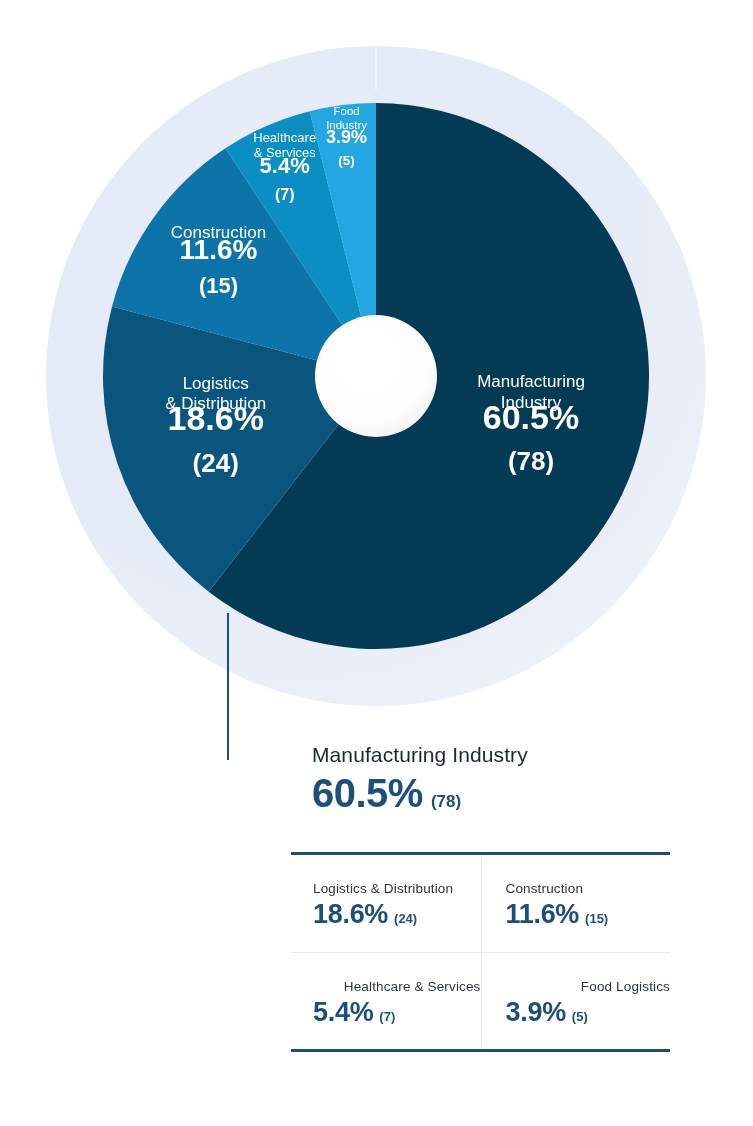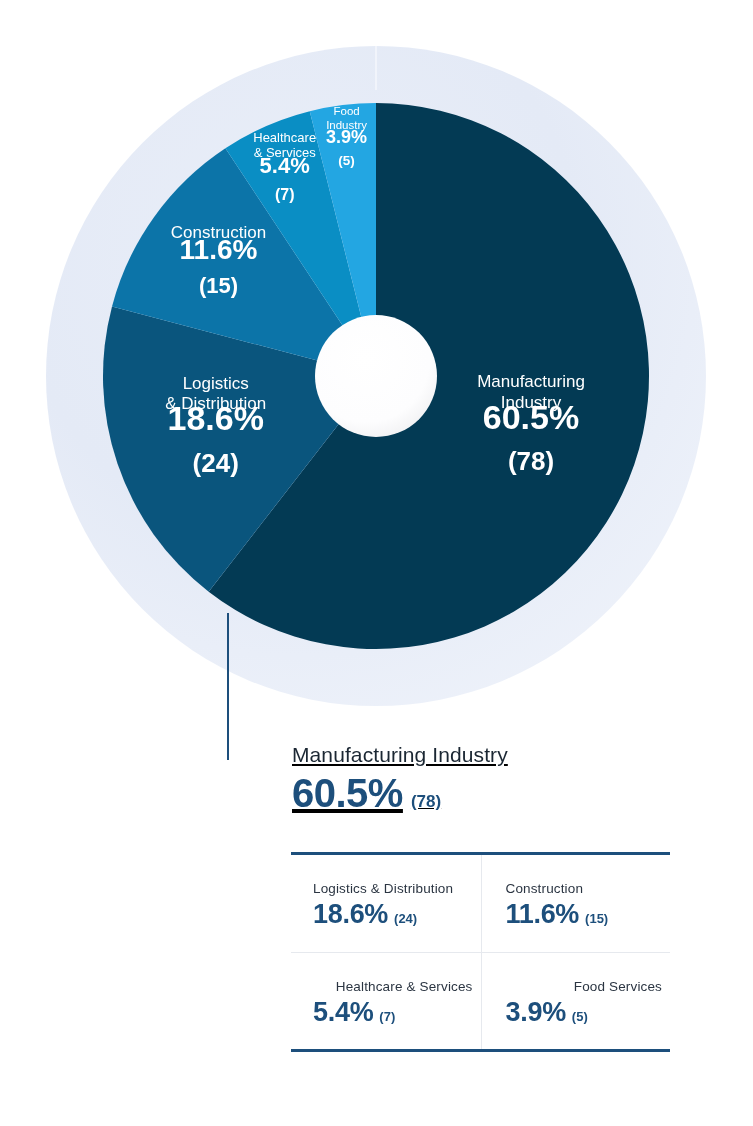--- a/index.html
+++ b/index.html
@@ -41,24 +41,23 @@
   }
   .slice-cnt {
     font-family: "Liberation Sans", sans-serif;
     fill: #ffffff;
     font-weight: 700;
   }
 
   
   #callout {
     position: absolute;
-    left: 292px;
+    left: 312px;
     top: 742px;
     width: 380px;
-    text-decoration: underline;
   }
   #callout .callout-name {
     font-size: 21px;
     color: #1b2733;
     letter-spacing: 0.1px;
     line-height: 1.25;
     white-space: nowrap;
   }
   #callout .callout-value-row {
     display: flex;
@@ -92,21 +91,21 @@
   #legend-table .legend-row {
     display: flex;
   }
   #legend-table .legend-row + .legend-row .legend-cell {
     border-top: 1px solid #e6e9ee;
     text-align: right;
   }
   #legend-table .legend-cell {
     width: 50%;
     box-sizing: border-box;
-    padding: 26px 8px 22px 22px;
+    padding: 26px 0 22px 22px;
   }
   #legend-table .legend-cell.col-right {
     border-left: 1px solid #e6e9ee;
     padding-left: 24px;
   }
   #legend-table .legend-label {
     font-size: 13.5px;
     color: #2b3542;
     letter-spacing: 0.15px;
     white-space: nowrap;
@@ -227,20 +226,20 @@
   </div>
   <div class="legend-row">
     <div class="legend-cell col-left">
       <div class="legend-label">Healthcare &amp; Services</div>
       <div class="legend-value-row">
         <span class="legend-pct">5.4%</span>
         <span class="legend-cnt">(7)</span>
       </div>
     </div>
     <div class="legend-cell col-right">
-      <div class="legend-label">Food Services</div>
+      <div class="legend-label">Food Logistics</div>
       <div class="legend-value-row">
         <span class="legend-pct">3.9%</span>
         <span class="legend-cnt">(5)</span>
       </div>
     </div>
   </div>
 </div>
 
 </body></html>

